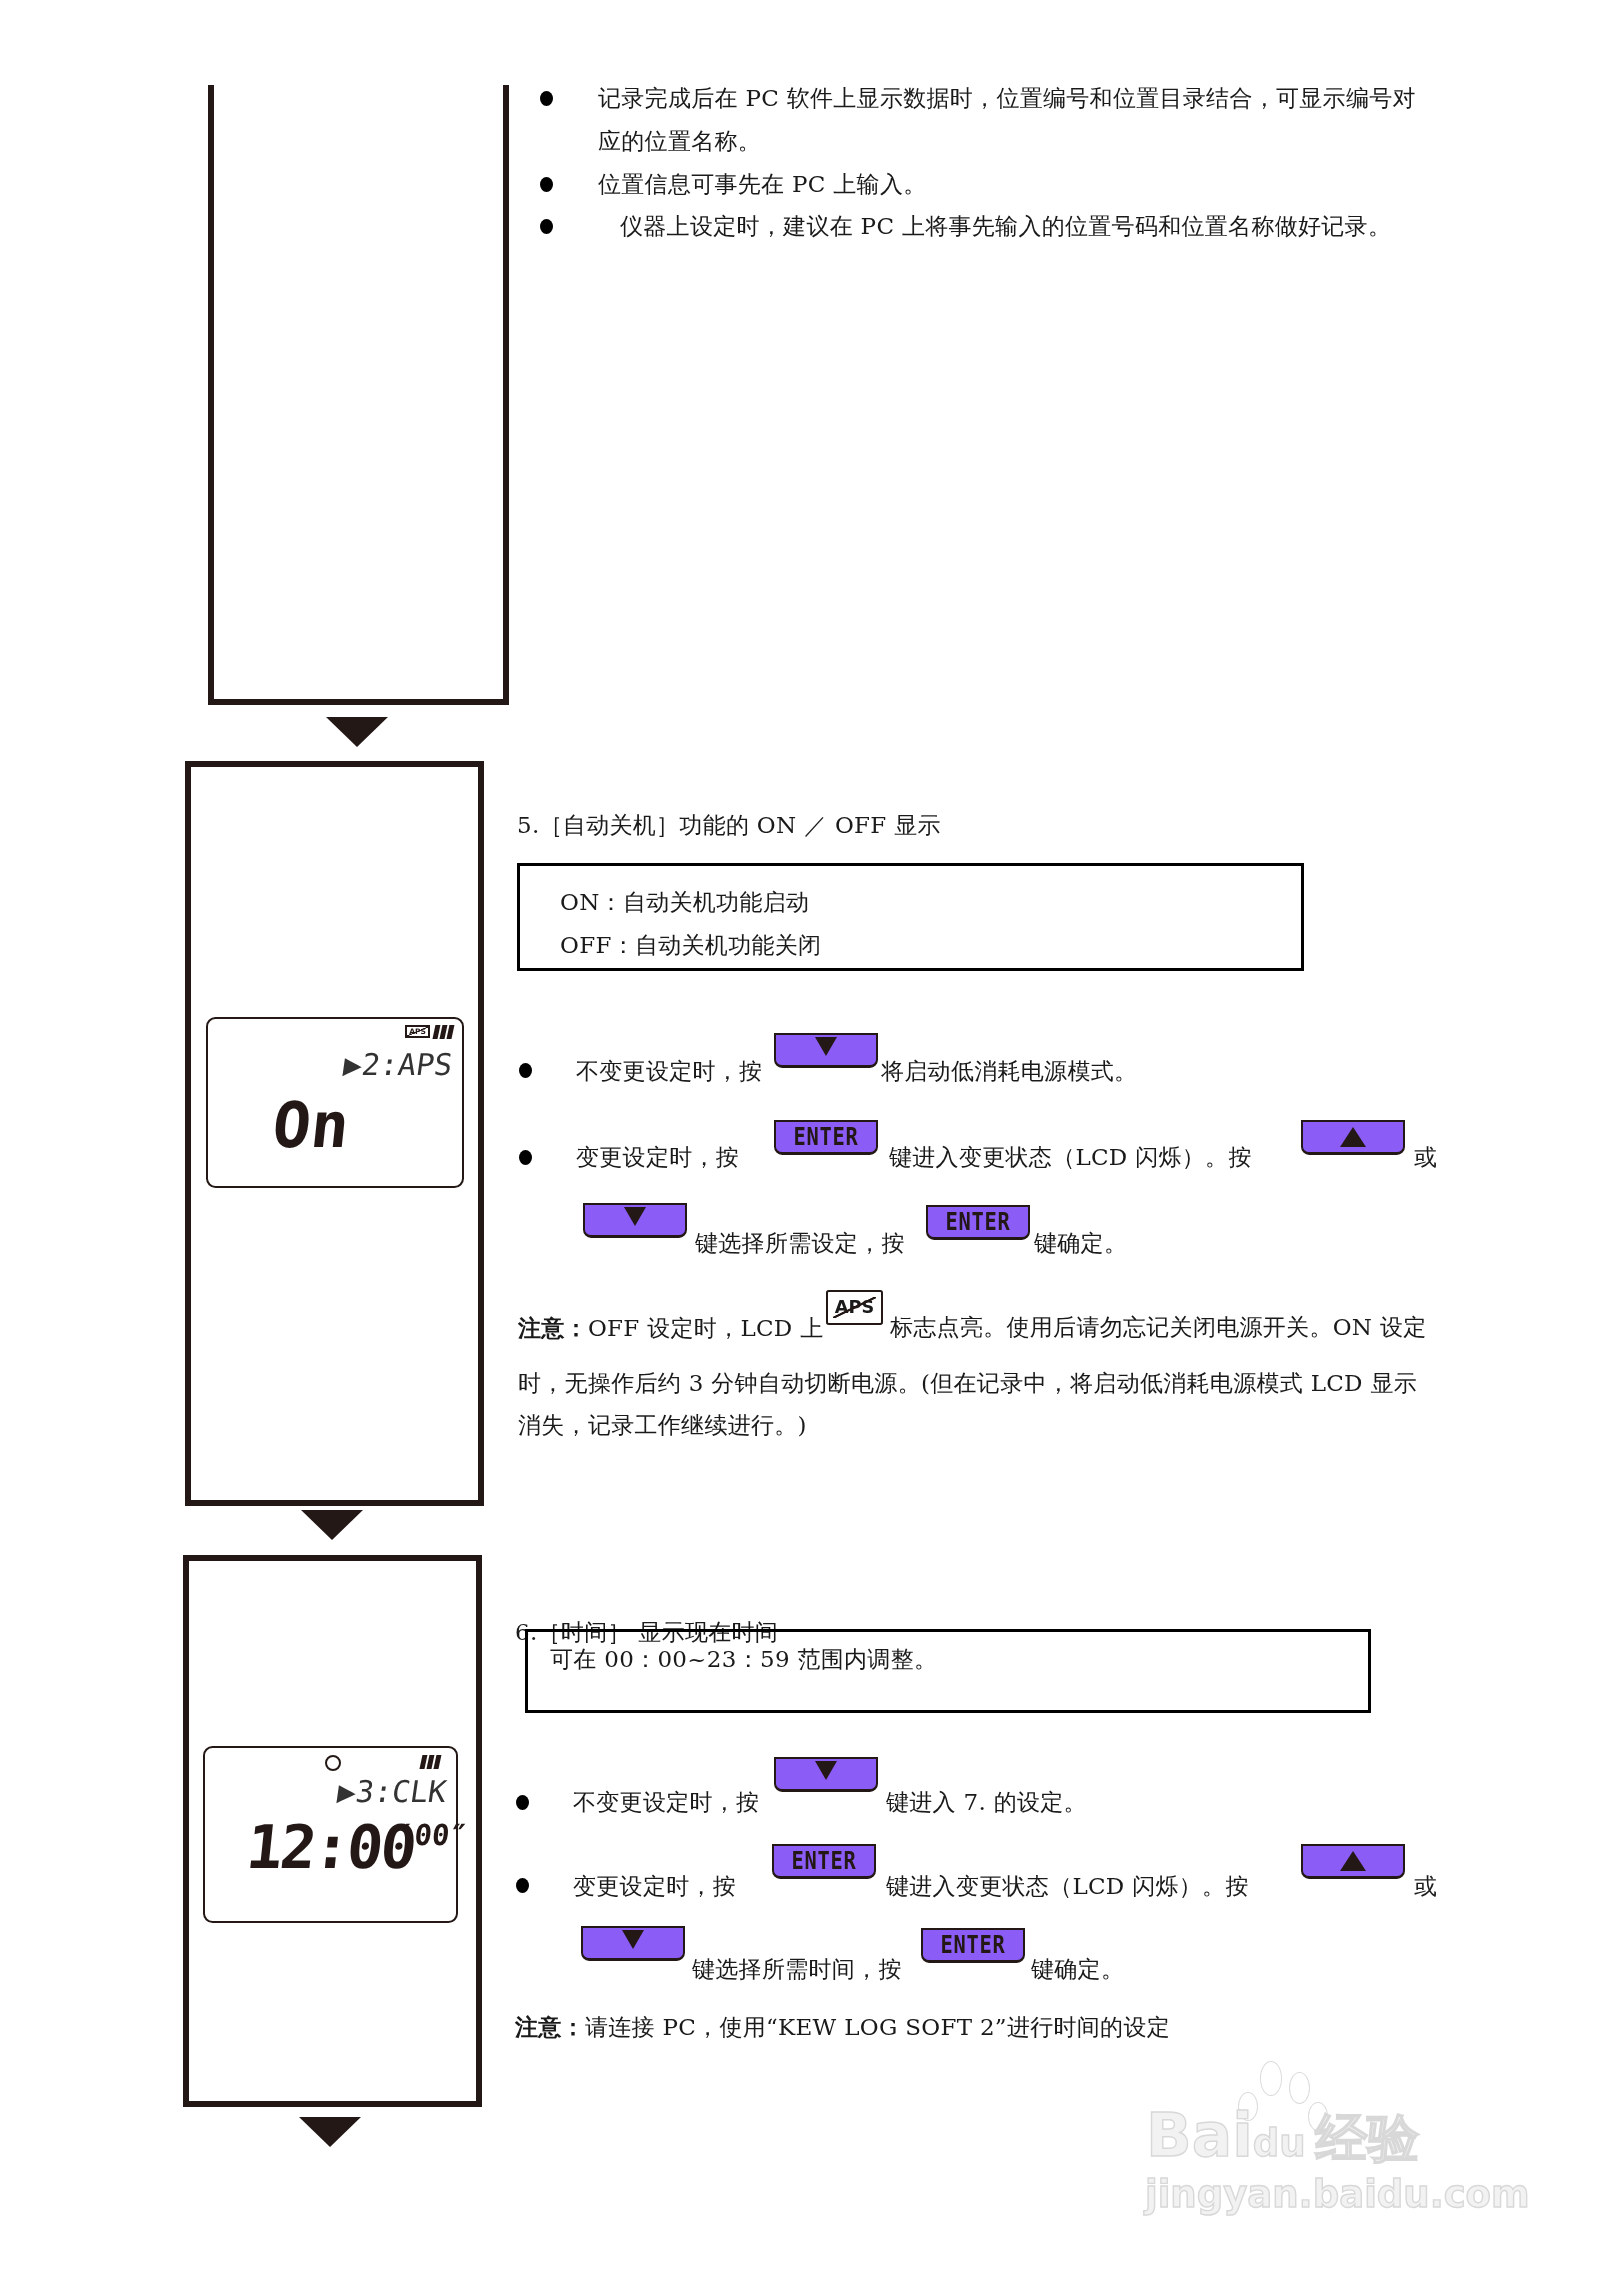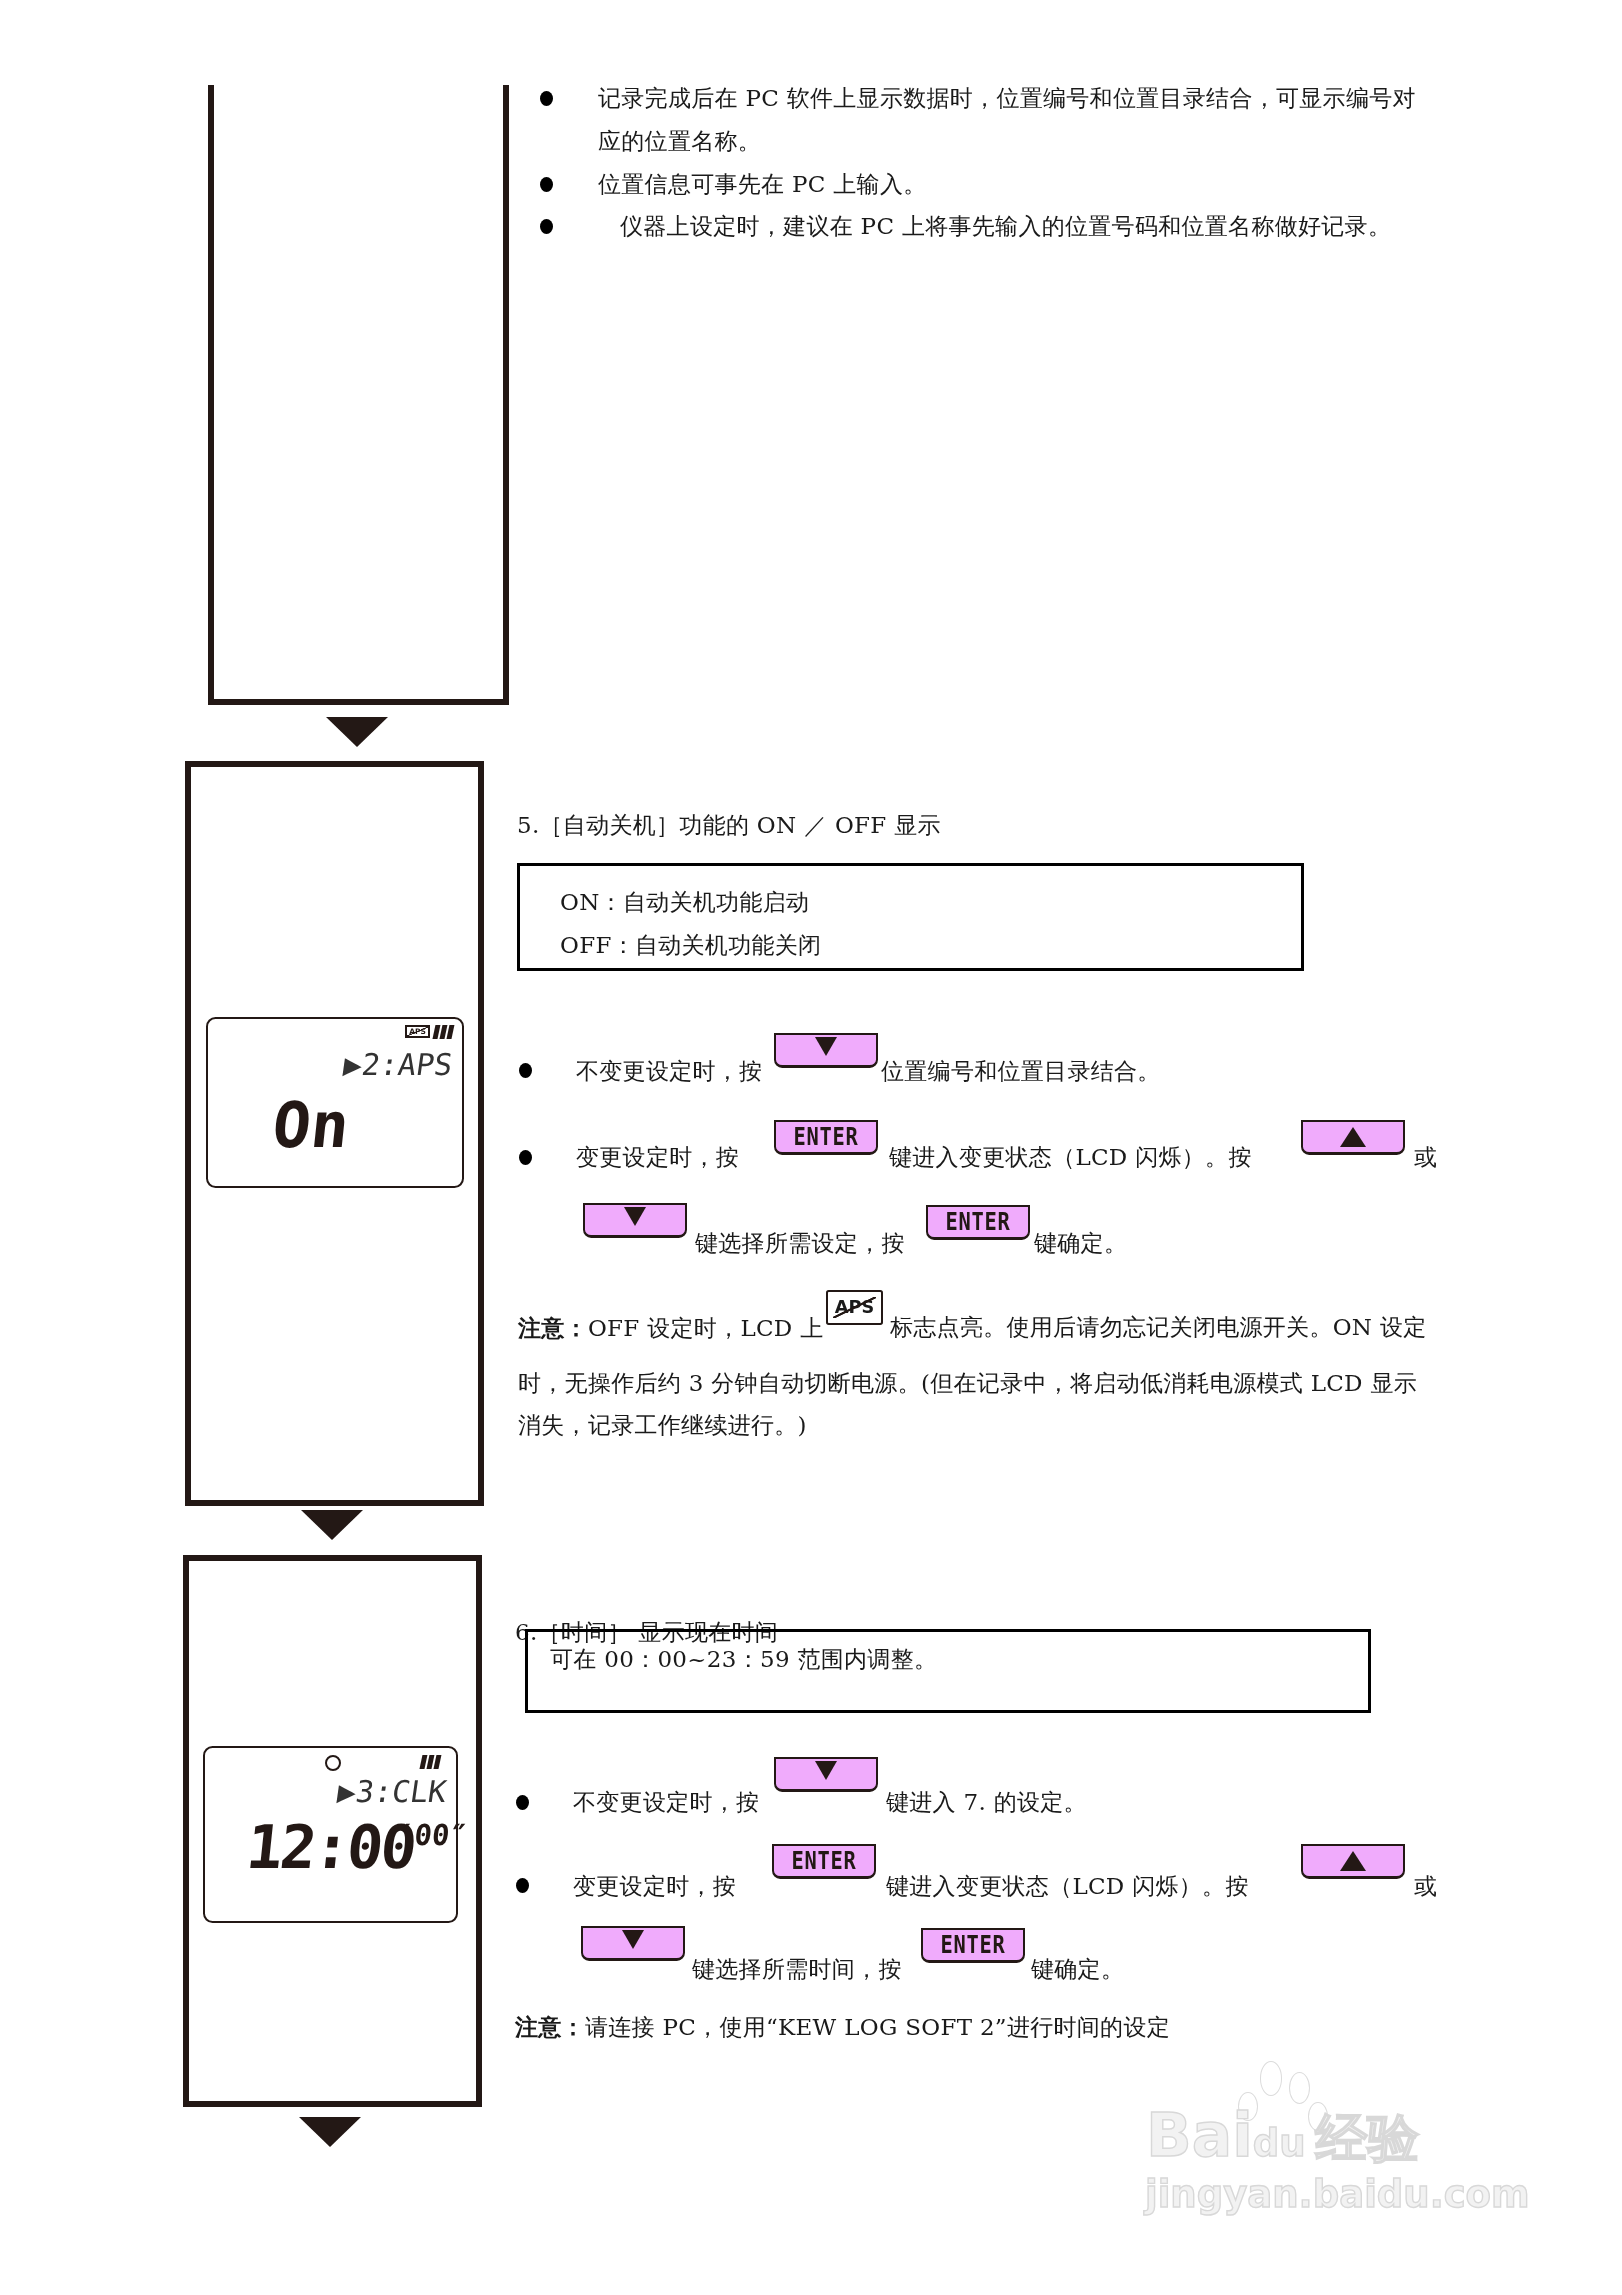--- a/index.html
+++ b/index.html
@@ -5,21 +5,21 @@
   html, body { margin:0; padding:0; background:#ffffff; }
   body { width:1622px; height:2295px; position:relative; overflow:hidden;
          font-family:"DejaVu Serif", "Liberation Serif", serif; color:#1a1a1a; }
   .abs { position:absolute; }
   .frame { position:absolute; border:6.1px solid #231815; box-sizing:border-box; }
   .frame.open-top { border-top:none; }
   .arrow { position:absolute; width:0; height:0; border-left:31px solid transparent; border-right:31px solid transparent; border-top:30px solid #231815; }
   .txt { position:absolute; font-size:23px; line-height:27px; white-space:nowrap; letter-spacing:0.3px; }
   .bullet { position:absolute; width:13px; height:15px; border-radius:50%; background:#000; }
   .infobox { position:absolute; border:3.4px solid #000; box-sizing:border-box; }
-  .key { position:absolute; width:104px; height:35px; background:#f0abfc; box-sizing:border-box;
+  .key { position:absolute; width:104px; height:35px; background:#8b5cf6; box-sizing:border-box;
          border-top:2px solid #231815; border-left:2.7px solid #231815; border-right:2.7px solid #231815; border-bottom:3.4px solid #231815;
          border-radius:0 0 8.2px 8.2px; display:flex; align-items:center; justify-content:center; }
   .key .tri-down { width:0; height:0; border-left:11px solid transparent; border-right:11px solid transparent; border-top:19px solid #231815; margin-top:-6.8px; }
   .key .tri-up { width:0; height:0; border-left:13.6px solid transparent; border-right:13.6px solid transparent; border-bottom:20.4px solid #231815; }
   .key .enter { font-family:"DejaVu Sans Mono", "Liberation Mono", monospace; font-weight:bold; font-size:20.4px; letter-spacing:0.7px; color:#231815; transform:scaleY(1.2); }
   .lcd { position:absolute; border:2.7px solid #231815; border-radius:9.5px; box-sizing:border-box; background:#fff; }
   .seg { position:absolute; font-family:"DejaVu Sans Mono", "Liberation Mono", monospace; color:#231815; white-space:nowrap; }
   .aps-badge { display:inline-block; border:2px solid #231815; font-family:"DejaVu Sans", sans-serif; font-weight:bold; padding:0 2px; position:relative; }
   .aps-badge::after { content:""; position:absolute; left:0; top:0; right:0; bottom:0;
          background:linear-gradient(to bottom right, transparent 46%, #231815 48%, #231815 52%, transparent 54%); }
@@ -64,21 +64,21 @@
 <div class="infobox" style="left:517px; top:863px; width:787px; height:108px;">
   <div class="txt" style="left:40px; top:22.5px;">ON：自动关机功能启动</div>
   <div class="txt" style="left:40px; top:66px;">OFF：自动关机功能关闭</div>
 </div>
 
 <div class="bullet" style="left:519px; top:1063px;"></div>
 <div class="txt" style="left:576px; top:1058px;">不变更设定时，按</div>
 <div class="key" style="left:774px; top:1033px;">
     <span class="tri-down"></span>
   </div>
-<div class="txt" style="left:881px; top:1058px;">位置编号和位置目录结合。</div>
+<div class="txt" style="left:881px; top:1058px;">将启动低消耗电源模式。</div>
 
 <div class="bullet" style="left:519px; top:1150px;"></div>
 <div class="txt" style="left:576px; top:1144px;">变更设定时，按</div>
 <div class="key" style="left:774px; top:1120px;">
     <span class="enter">ENTER</span>
   </div>
 <div class="txt" style="left:889px; top:1144px;">键进入变更状态（LCD 闪烁）。按</div>
 <div class="key" style="left:1301px; top:1120px;">
     <span class="tri-up"></span>
   </div>

